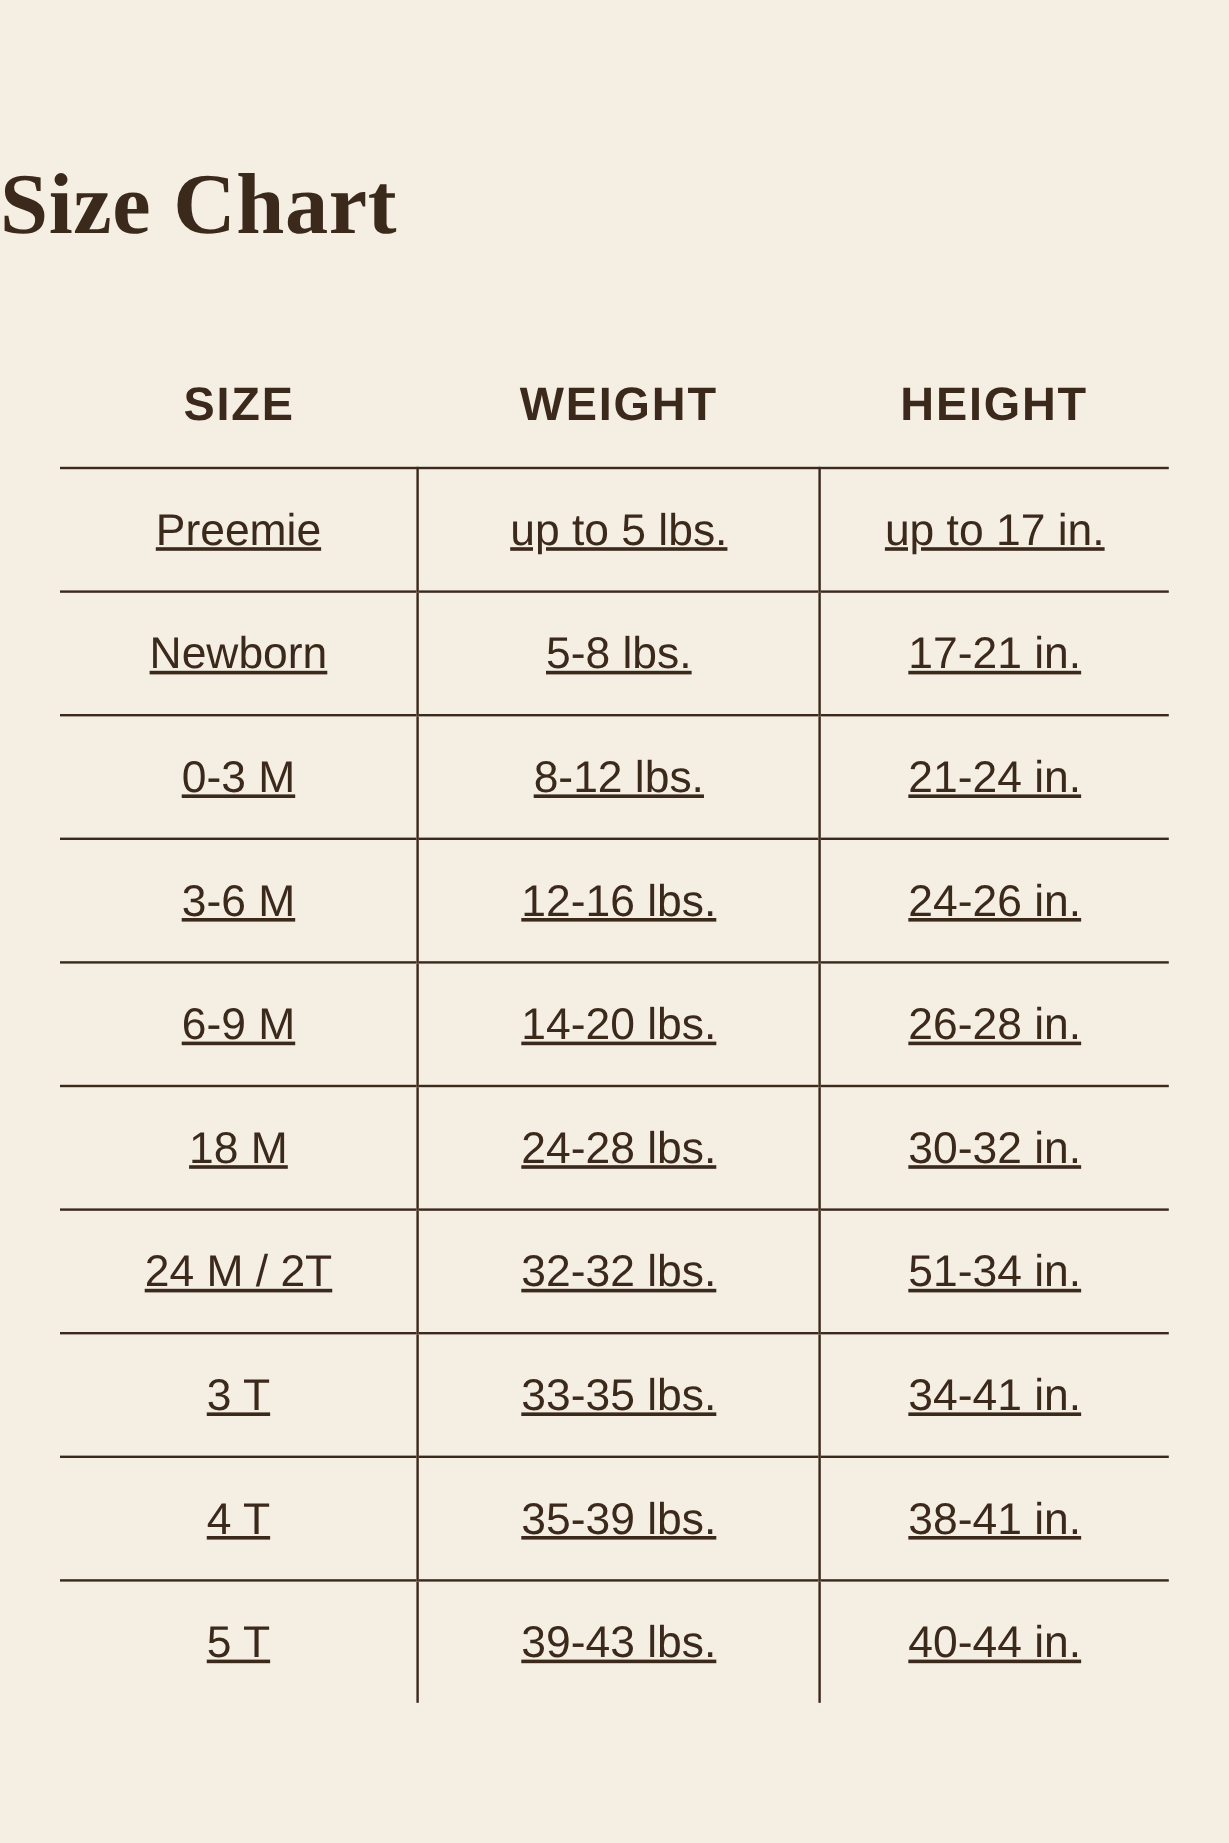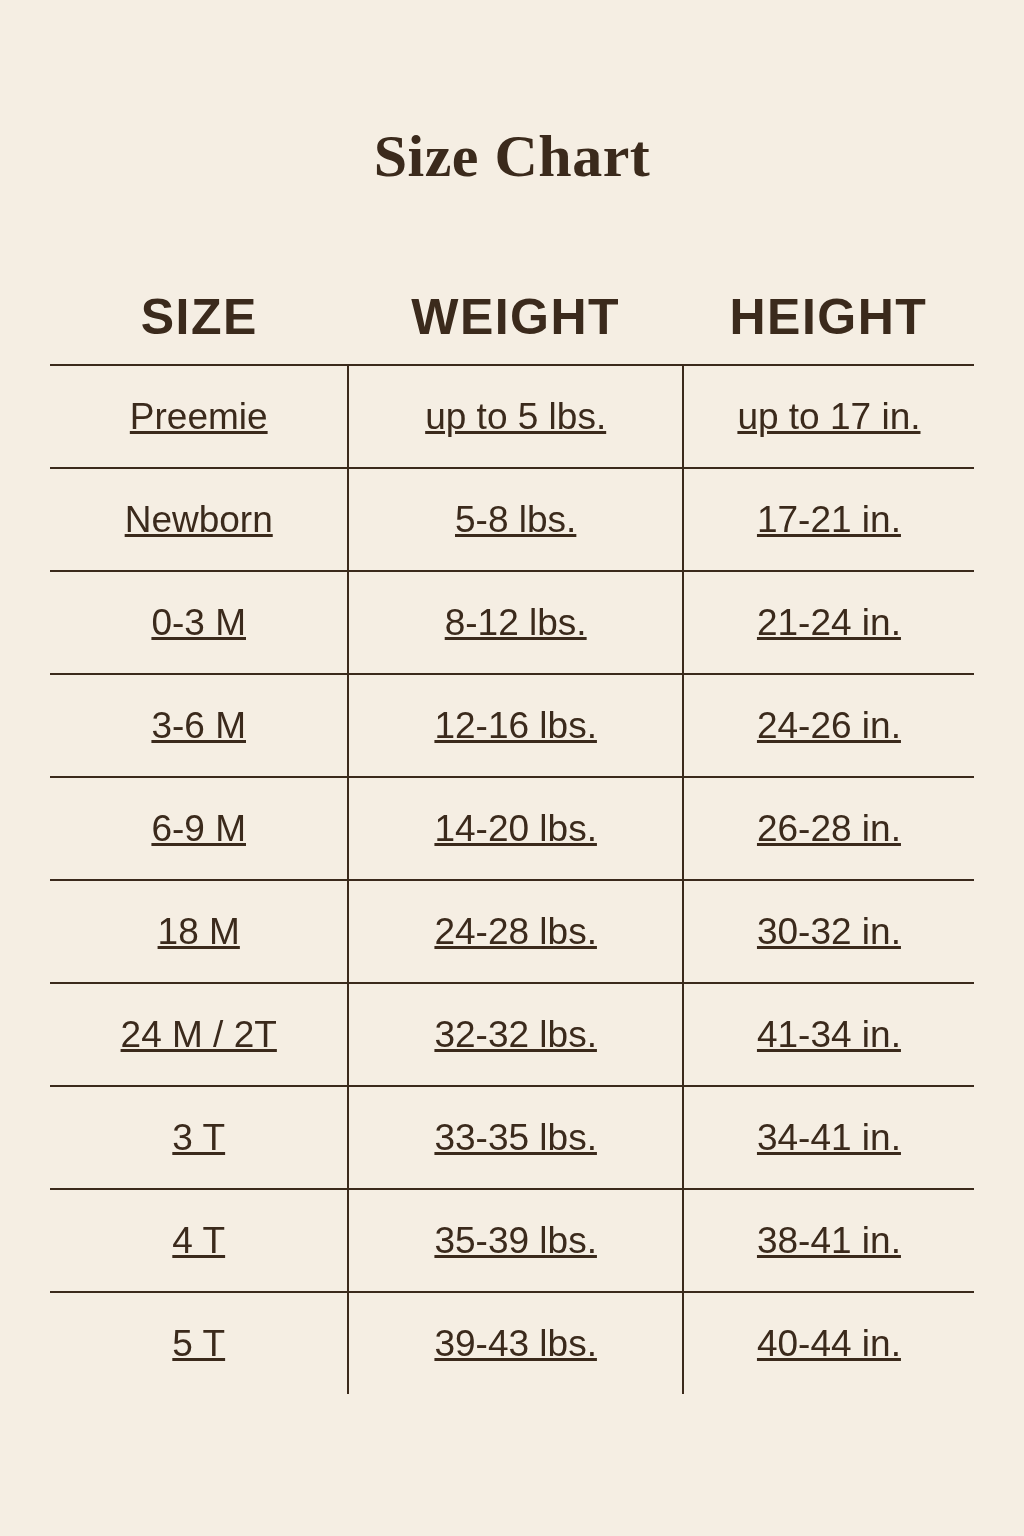--- a/index.html
+++ b/index.html
@@ -17,23 +17,22 @@
   .page {
     position: relative;
     width: 1024px;
     height: 1536px;
     box-sizing: border-box;
     background: #f5eee3;
   }
   .title {
     font-family: "Liberation Serif", serif;
     font-weight: 700;
-    font-size: 60px;
+    font-size: 72px;
     line-height: 1;
-    text-align: center;
     color: #3b2a1c;
     padding-top: 86px;
     letter-spacing: 0.5px;
   }
   .table-wrap {
     margin: 0 auto;
     width: 924px;
     padding-top: 62px;
   }
   table.size-chart {
@@ -41,25 +40,25 @@
     border-collapse: collapse;
     table-layout: fixed;
   }
   table.size-chart col.c1 { width: 32.3%; }
   table.size-chart col.c2 { width: 36.2%; }
   table.size-chart col.c3 { width: 31.5%; }
 
   table.size-chart th {
     font-family: "Liberation Sans", sans-serif;
     font-weight: 700;
-    font-size: 50px;
+    font-size: 39px;
     letter-spacing: 1.5px;
     color: #3b2a1c;
     text-align: center;
-    padding: 0 0 18px 0;
+    padding: 0 0 29px 0;
     border: none;
   }
   table.size-chart td {
     font-family: "Liberation Sans", sans-serif;
     font-weight: 400;
     font-size: 37px;
     color: #3b2a1c;
     text-align: center;
     height: 101px;
     padding: 0;
@@ -123,21 +122,21 @@
           <td>26-28 in.</td>
         </tr>
         <tr class="row">
           <td>18 M</td>
           <td>24-28 lbs.</td>
           <td>30-32 in.</td>
         </tr>
         <tr class="row">
           <td>24 M / 2T</td>
           <td>32-32 lbs.</td>
-          <td>41-34 in.</td>
+          <td>51-34 in.</td>
         </tr>
         <tr class="row">
           <td>3 T</td>
           <td>33-35 lbs.</td>
           <td>34-41 in.</td>
         </tr>
         <tr class="row">
           <td>4 T</td>
           <td>35-39 lbs.</td>
           <td>38-41 in.</td>

